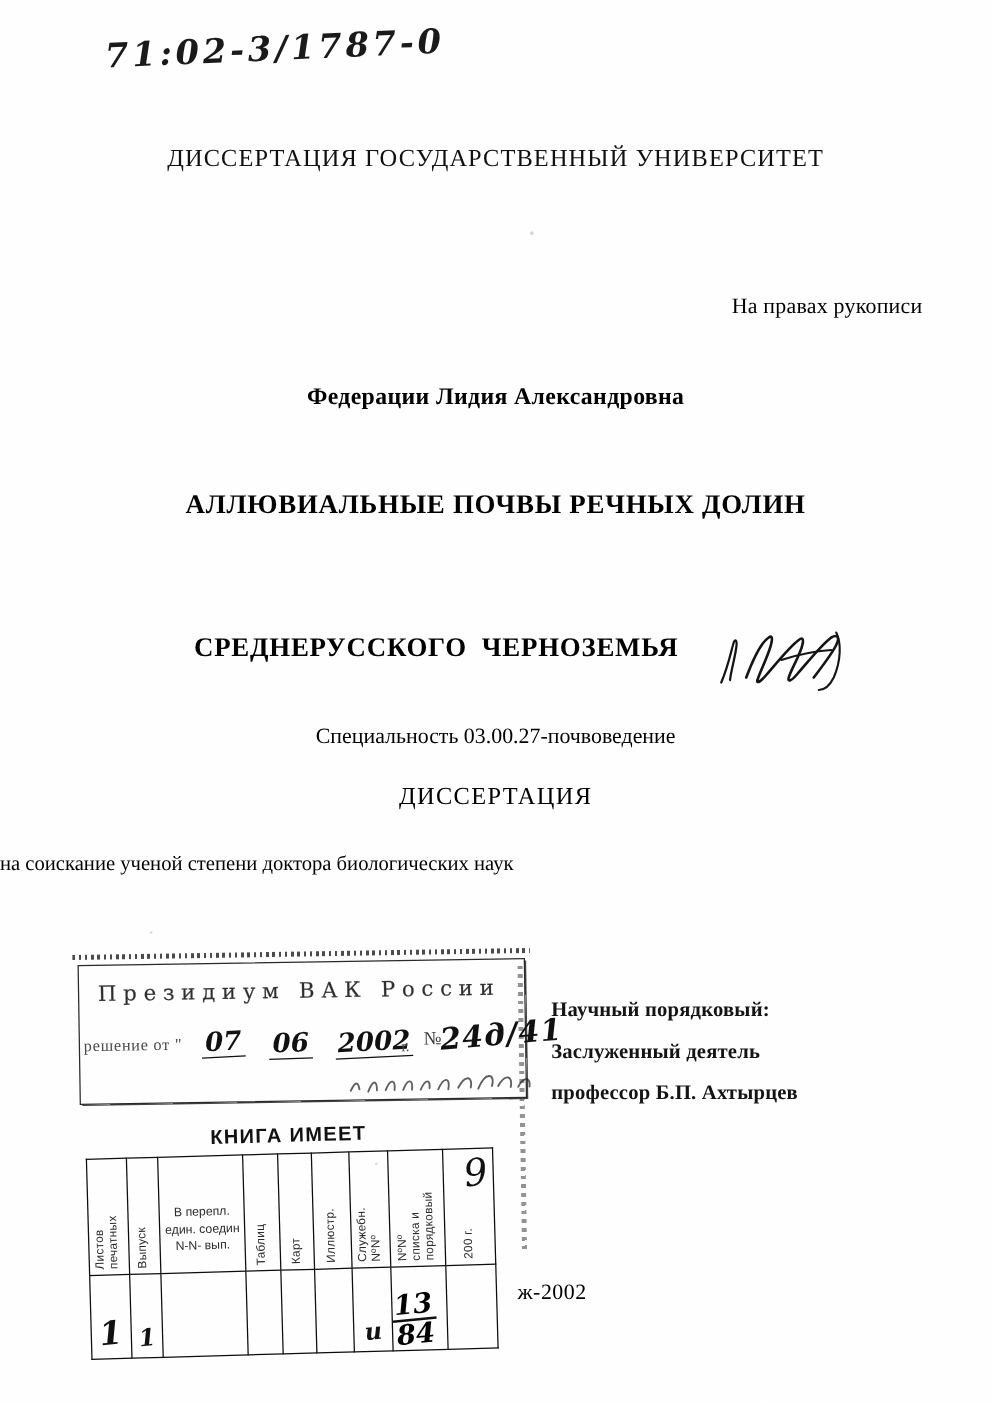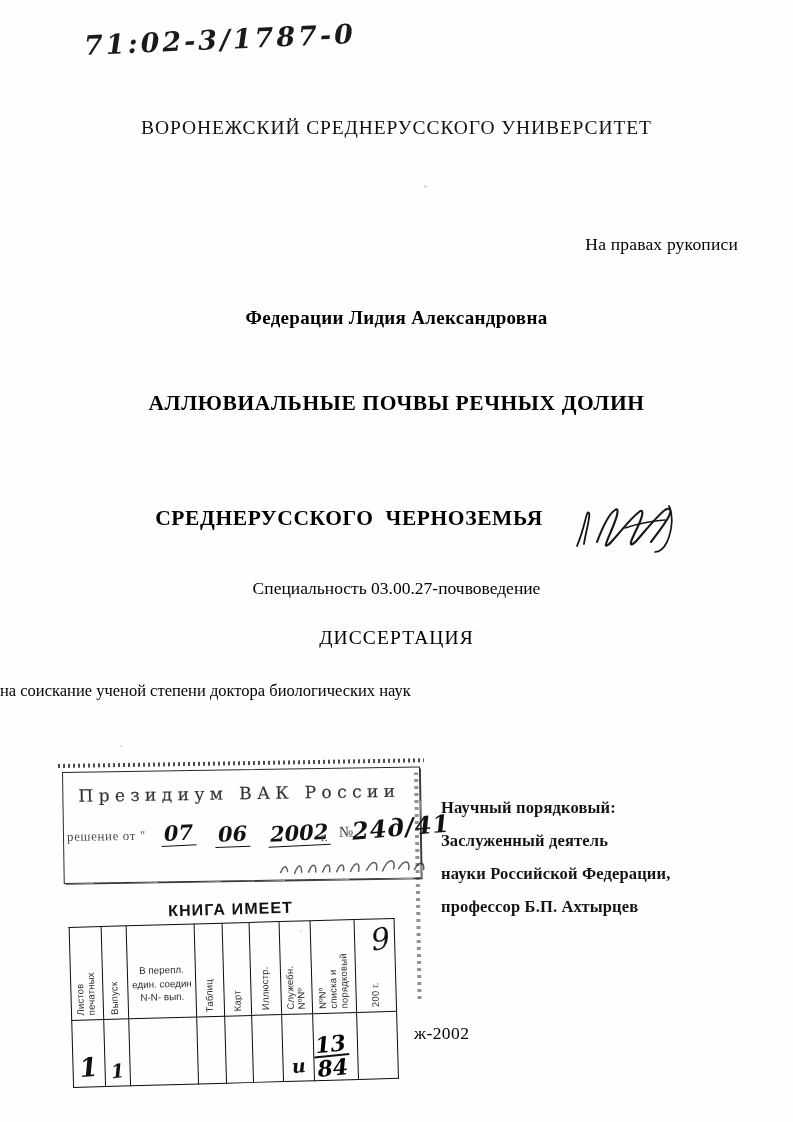--- a/index.html
+++ b/index.html
@@ -330,21 +330,21 @@
   
   .speck { position: absolute; background: #d8d8d8; border-radius: 50%; }
 </style>
 </head>
 <body>
 
 <div class="page">
 
   <div class="abs hand" id="accession-number">71:02-3/1787-0</div>
 
-  <div class="abs" id="university-header">ВОРОНЕЖСКИЙ СРЕДНЕРУССКОГО УНИВЕРСИТЕТ</div>
+  <div class="abs" id="university-header">ДИССЕРТАЦИЯ ГОСУДАРСТВЕННЫЙ УНИВЕРСИТЕТ</div>
 
   <div class="abs" id="manuscript-rights">На правах рукописи</div>
 
   <div class="abs" id="author-name">Федерации Лидия Александровна</div>
 
   <div class="abs" id="title-line-2-wrap">
     <span id="title-line-2">СРЕДНЕРУССКОГО  ЧЕРНОЗЕМЬЯ</span><span id="title-signature">
       <svg width="105" height="52" viewBox="0 0 105 52">
         <path d="M4 44 C10 30 12 18 14 12 C15 9 17 10 16 16 C15 24 12 34 11 42" stroke="#151515" stroke-width="1.8" fill="none" stroke-linecap="round"></path>
         <path d="M24 40 C30 24 36 12 42 8 C46 5 45 12 41 22 C38 30 34 38 33 42
@@ -459,21 +459,20 @@
         </td>
         <td></td>
       </tr>
     </tbody>
       </table>
   </div>
 
   <div id="supervisor-block">
     <div class="sup-line">Научный порядковый:</div>
     <div class="sup-line">Заслуженный деятель</div>
-    <div class="sup-line">науки Российской Федерации,</div>
     <div class="sup-line">профессор Б.П. Ахтырцев</div>
   </div>
 
   <div class="abs" id="publication-year">ж-2002</div>
 
   <div class="speck" style="left:424px;top:185px;width:3px;height:3px;"></div>
   <div class="speck" style="left:120px;top:745px;width:2px;height:2px;"></div>
   <div class="speck" style="left:300px;top:930px;width:2px;height:2px;"></div>
 
 </div>

